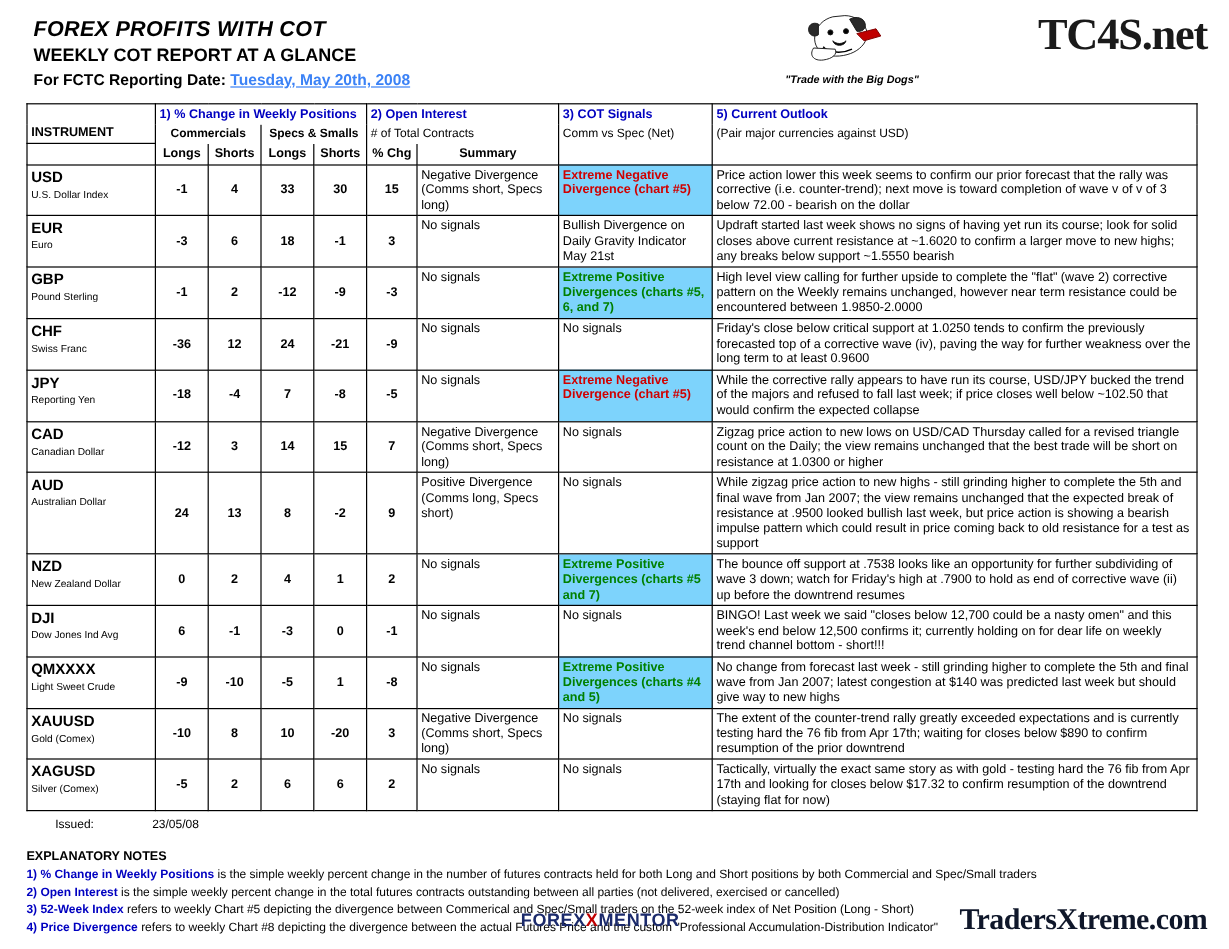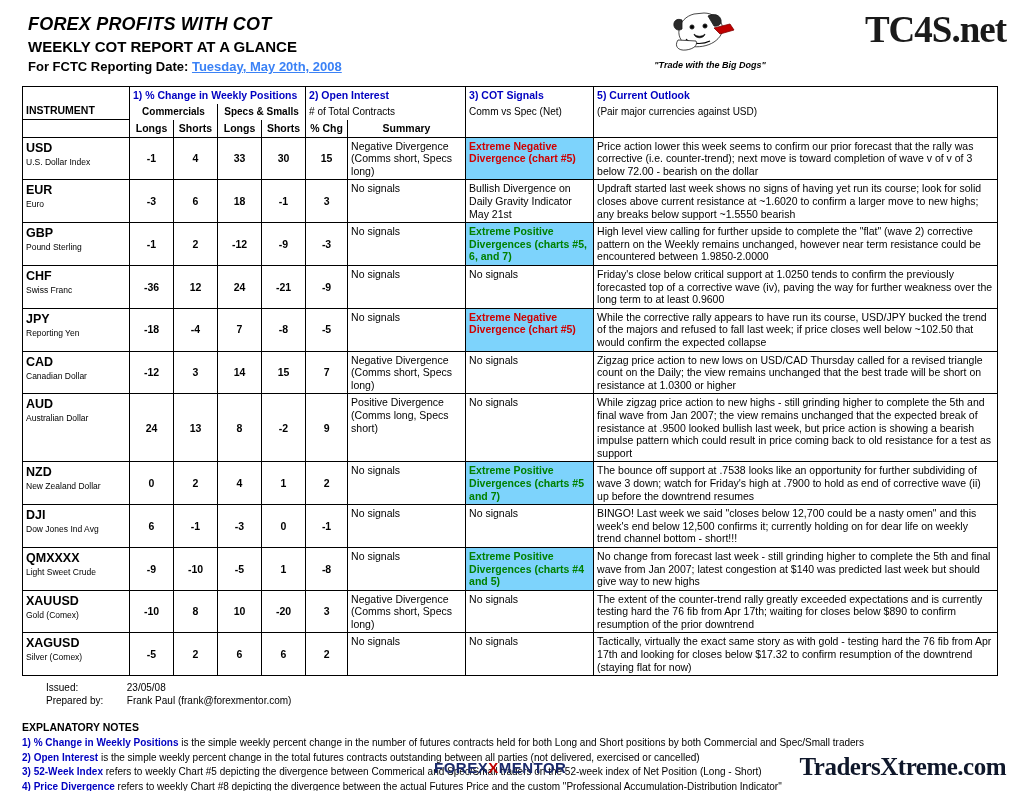--- a/index.html
+++ b/index.html
@@ -492,24 +492,20 @@
       <td class="outlook">Tactically, virtually the exact same story as with gold - testing hard the 76 fib from Apr 17th and looking for closes below $17.32 to confirm resumption of the downtrend (staying flat for now)</td>
     </tr>
   </tbody>
     </table>
 
   <div class="issued">
     <div>
       <span class="lbl">Issued:</span>
       <span class="val">23/05/08</span>
     </div>
-    <div>
-      <span class="lbl">Prepared by:</span>
-      <span class="val">Frank Paul (frank@forexmentor.com)</span>
-    </div>
   </div>
 
   <div class="notes">
     <div class="hdr">EXPLANATORY NOTES</div>
     <div>
       <span class="blue">1) % Change in Weekly Positions</span><span> is the simple weekly percent change in the number of futures contracts held for both Long and Short positions by both Commercial and Spec/Small traders</span>
     </div>
     <div>
       <span class="blue">2) Open Interest</span><span> is the simple weekly percent change in the total futures contracts outstanding between all parties (not delivered, exercised or cancelled)</span>
     </div>

